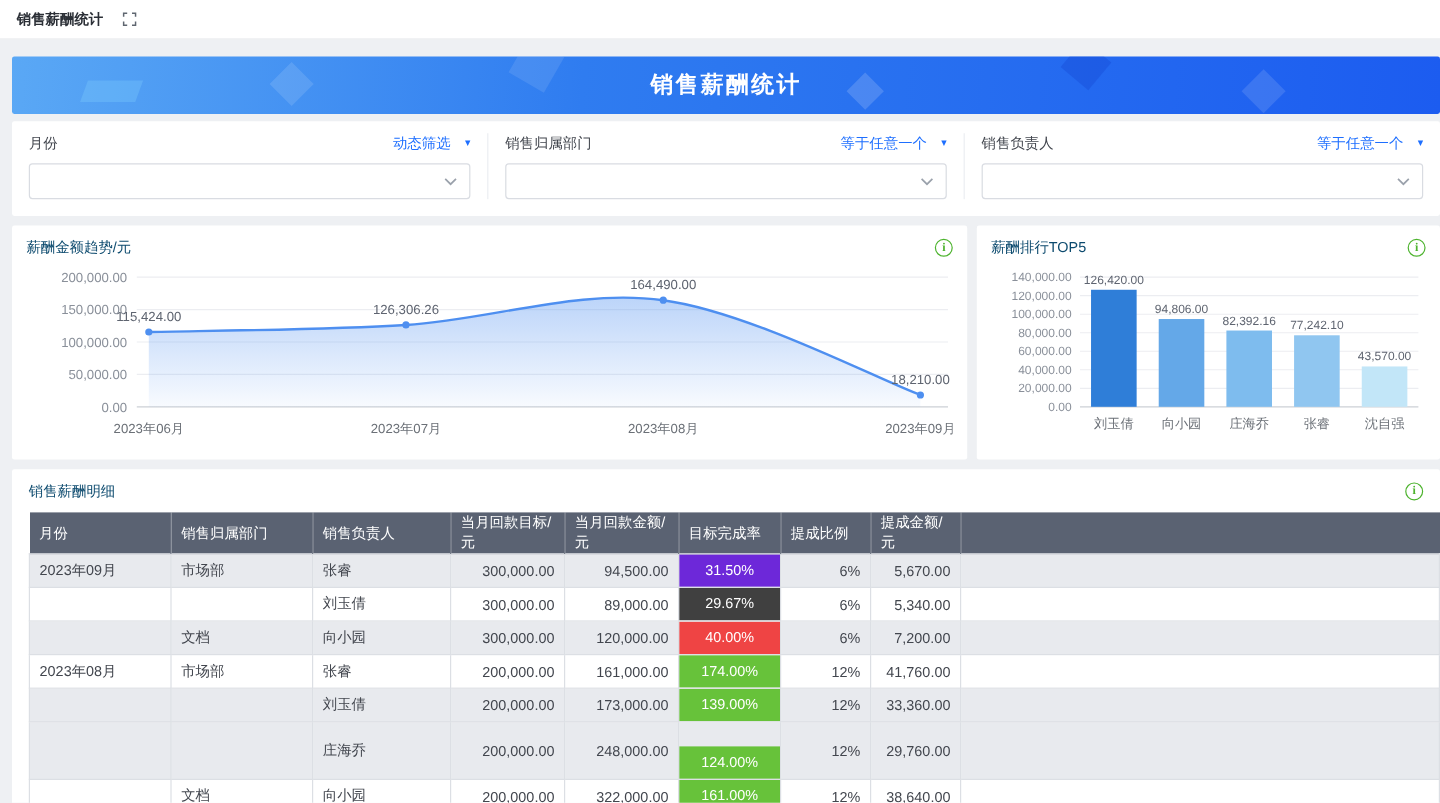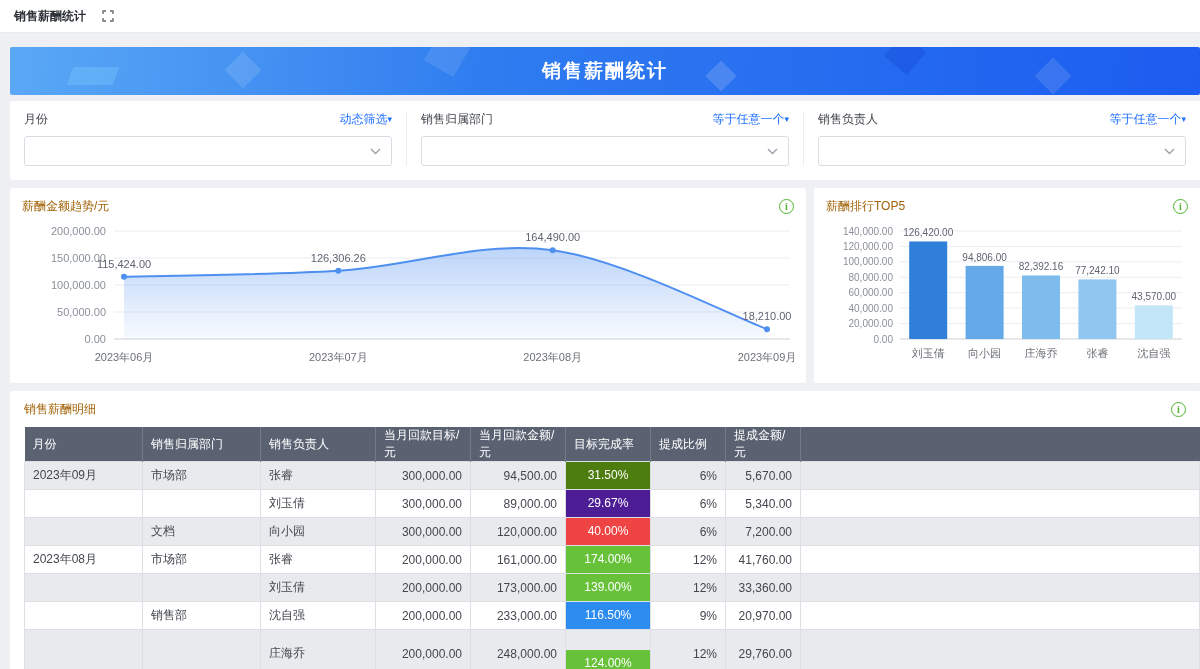--- a/index.html
+++ b/index.html
@@ -32,32 +32,32 @@
   .d6 { left:60px; top:20px; width:46px; height:18px; background:rgba(140,220,255,.25); transform:skewX(-20deg); }
 
   .panel { background:#fff; border-radius:2px; }
 
   
   .filters { margin-top:6px; display:flex; padding:10px 0 14px; }
   .filter-group { flex:1; padding:0 14px; }
   .filter-group + .filter-group { border-left:1px solid #eceef2; }
   .filter-head { display:flex; justify-content:space-between; align-items:center;
     margin-bottom:8px; color:#42464e; }
-  .filter-op { color:#1e6fff; cursor:pointer; display:flex; align-items:center; gap:0; }
+  .filter-op { color:#1e6fff; cursor:pointer; display:flex; align-items:center; gap:12px; }
   .caret { font-size:9px; line-height:1; }
   .filter-select { height:30px; border:1px solid #d9dce2; border-radius:3px; background:#fff;
     display:flex; align-items:center; justify-content:flex-end; padding:0 10px; cursor:pointer; }
 
   
   .charts { display:flex; gap:8px; margin-top:8px; }
   .chart-panel { padding:10px 12px; }
   .chart-panel.left { width:796px; }
   .chart-panel.right { flex:1; }
   .panel-head { display:flex; justify-content:space-between; align-items:center; margin-bottom:6px; }
-  .panel-title { color:#a16207; font-size:12px; }
+  .panel-title { color:#0c4a6e; font-size:12px; }
   .info-icon { width:15px; height:15px; border-radius:50%; border:1px solid #4db32e;
     color:#4db32e; font-size:10px; font-weight:bold; line-height:13px; text-align:center;
     cursor:pointer; font-family:"Liberation Serif",serif; flex:0 0 auto; }
   svg { display:block; }
 
   
   .table-panel { margin-top:8px; padding:10px 0 30px; }
   .table-head-row { display:flex; justify-content:space-between; align-items:center; padding:0 14px 9px; }
   table { border-collapse:collapse; table-layout:fixed; margin-left:14px;
     width:calc(100% - 14px); font-size:12px; }
@@ -253,34 +253,34 @@
         </tr>
       </thead>
       <tbody>
           <tr class="stripe">
             <td class="l">2023年09月</td>
             <td class="l">市场部</td>
             <td class="l">张睿</td>
             <td class="r">300,000.00</td>
             <td class="r">94,500.00</td>
             <td class="c0">
-              <div class="rate-badge" style="background: #4d7c0f;">31.50%</div>
+              <div class="rate-badge" style="background: #6d28d9;">31.50%</div>
             </td>
             <td class="r">6%</td>
             <td class="r">5,670.00</td>
             <td></td>
           </tr>
           <tr>
             <td class="l"></td>
             <td class="l"></td>
             <td class="l">刘玉倩</td>
             <td class="r">300,000.00</td>
             <td class="r">89,000.00</td>
             <td class="c0">
-              <div class="rate-badge" style="background: #4c1d95;">29.67%</div>
+              <div class="rate-badge" style="background: #404040;">29.67%</div>
             </td>
             <td class="r">6%</td>
             <td class="r">5,340.00</td>
             <td></td>
           </tr>
           <tr class="stripe">
             <td class="l"></td>
             <td class="l">文档</td>
             <td class="l">向小园</td>
             <td class="r">300,000.00</td>
@@ -311,33 +311,20 @@
             <td class="l">刘玉倩</td>
             <td class="r">200,000.00</td>
             <td class="r">173,000.00</td>
             <td class="c0">
               <div class="rate-badge" style="background: rgb(103, 194, 58);">139.00%</div>
             </td>
             <td class="r">12%</td>
             <td class="r">33,360.00</td>
             <td></td>
           </tr>
-          <tr>
-            <td class="l"></td>
-            <td class="l">销售部</td>
-            <td class="l">沈自强</td>
-            <td class="r">200,000.00</td>
-            <td class="r">233,000.00</td>
-            <td class="c0">
-              <div class="rate-badge" style="background: rgb(45, 140, 240);">116.50%</div>
-            </td>
-            <td class="r">9%</td>
-            <td class="r">20,970.00</td>
-            <td></td>
-          </tr>
           <tr class="stripe">
             <td class="l"></td>
             <td class="l"></td>
             <td class="l">庄海乔</td>
             <td class="r">200,000.00</td>
             <td class="r">248,000.00</td>
             <td class="c0">
               <div class="rate-badge" style="background: rgb(103, 194, 58); margin-top: 20px;">124.00%</div>
             </td>
             <td class="r">12%</td>

